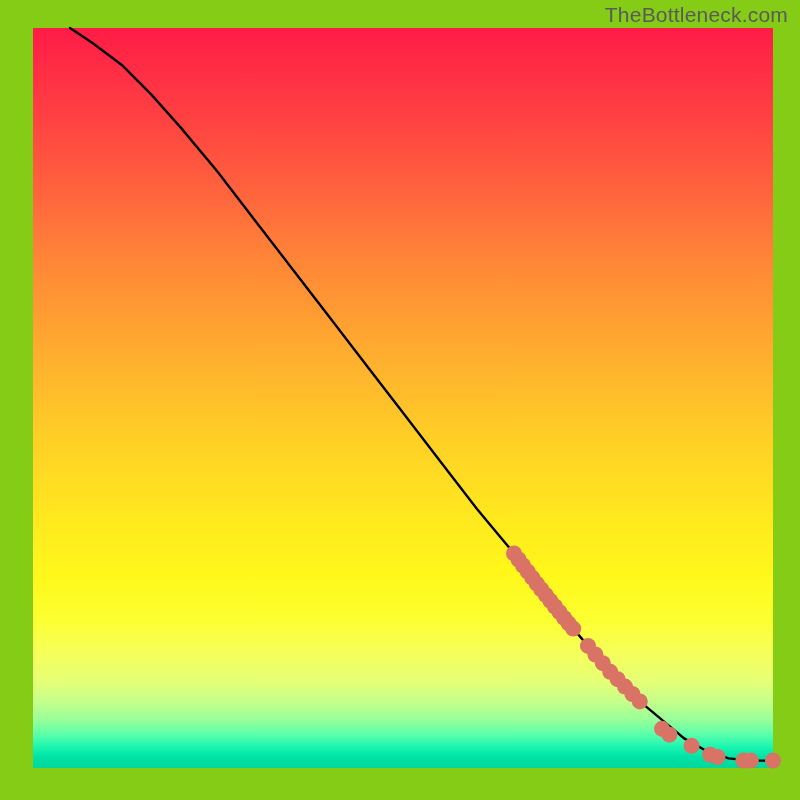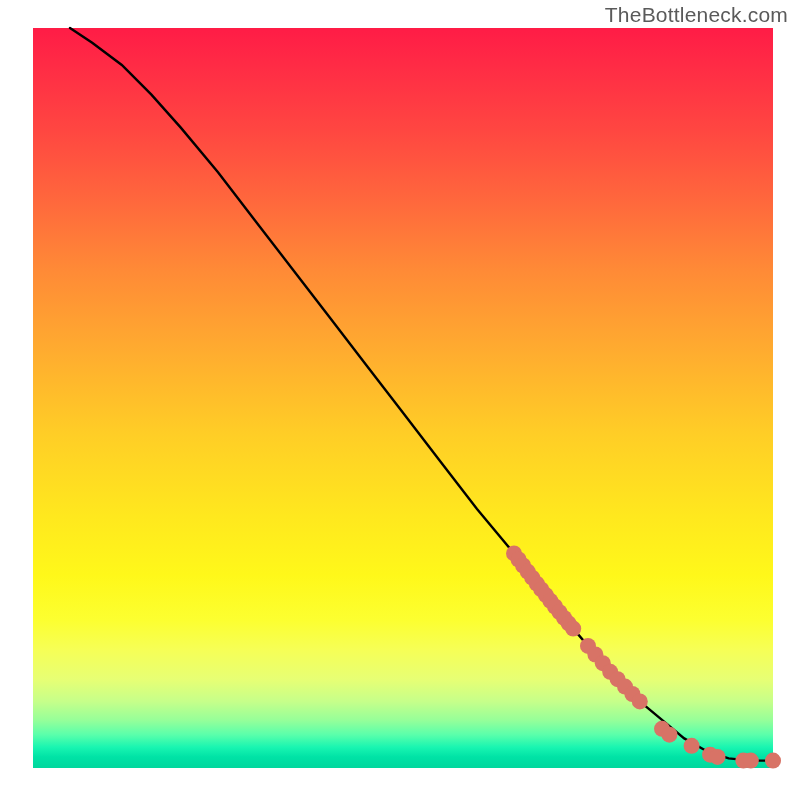--- a/index.html
+++ b/index.html
@@ -8,21 +8,21 @@
     width: 800px;
     height: 800px;
     background: #000;
     overflow: hidden;
     font-family: Arial, Helvetica, sans-serif;
   }
   .frame {
     position: relative;
     width: 800px;
     height: 800px;
-    background: #ffffff;
+    background: #84cc16;
   }
   .watermark {
     position: absolute;
     top: 3px;
     right: 12px;
     color: #5a5a5a;
     font-size: 21px;
     font-weight: 400;
     letter-spacing: 0.2px;
     user-select: none;

